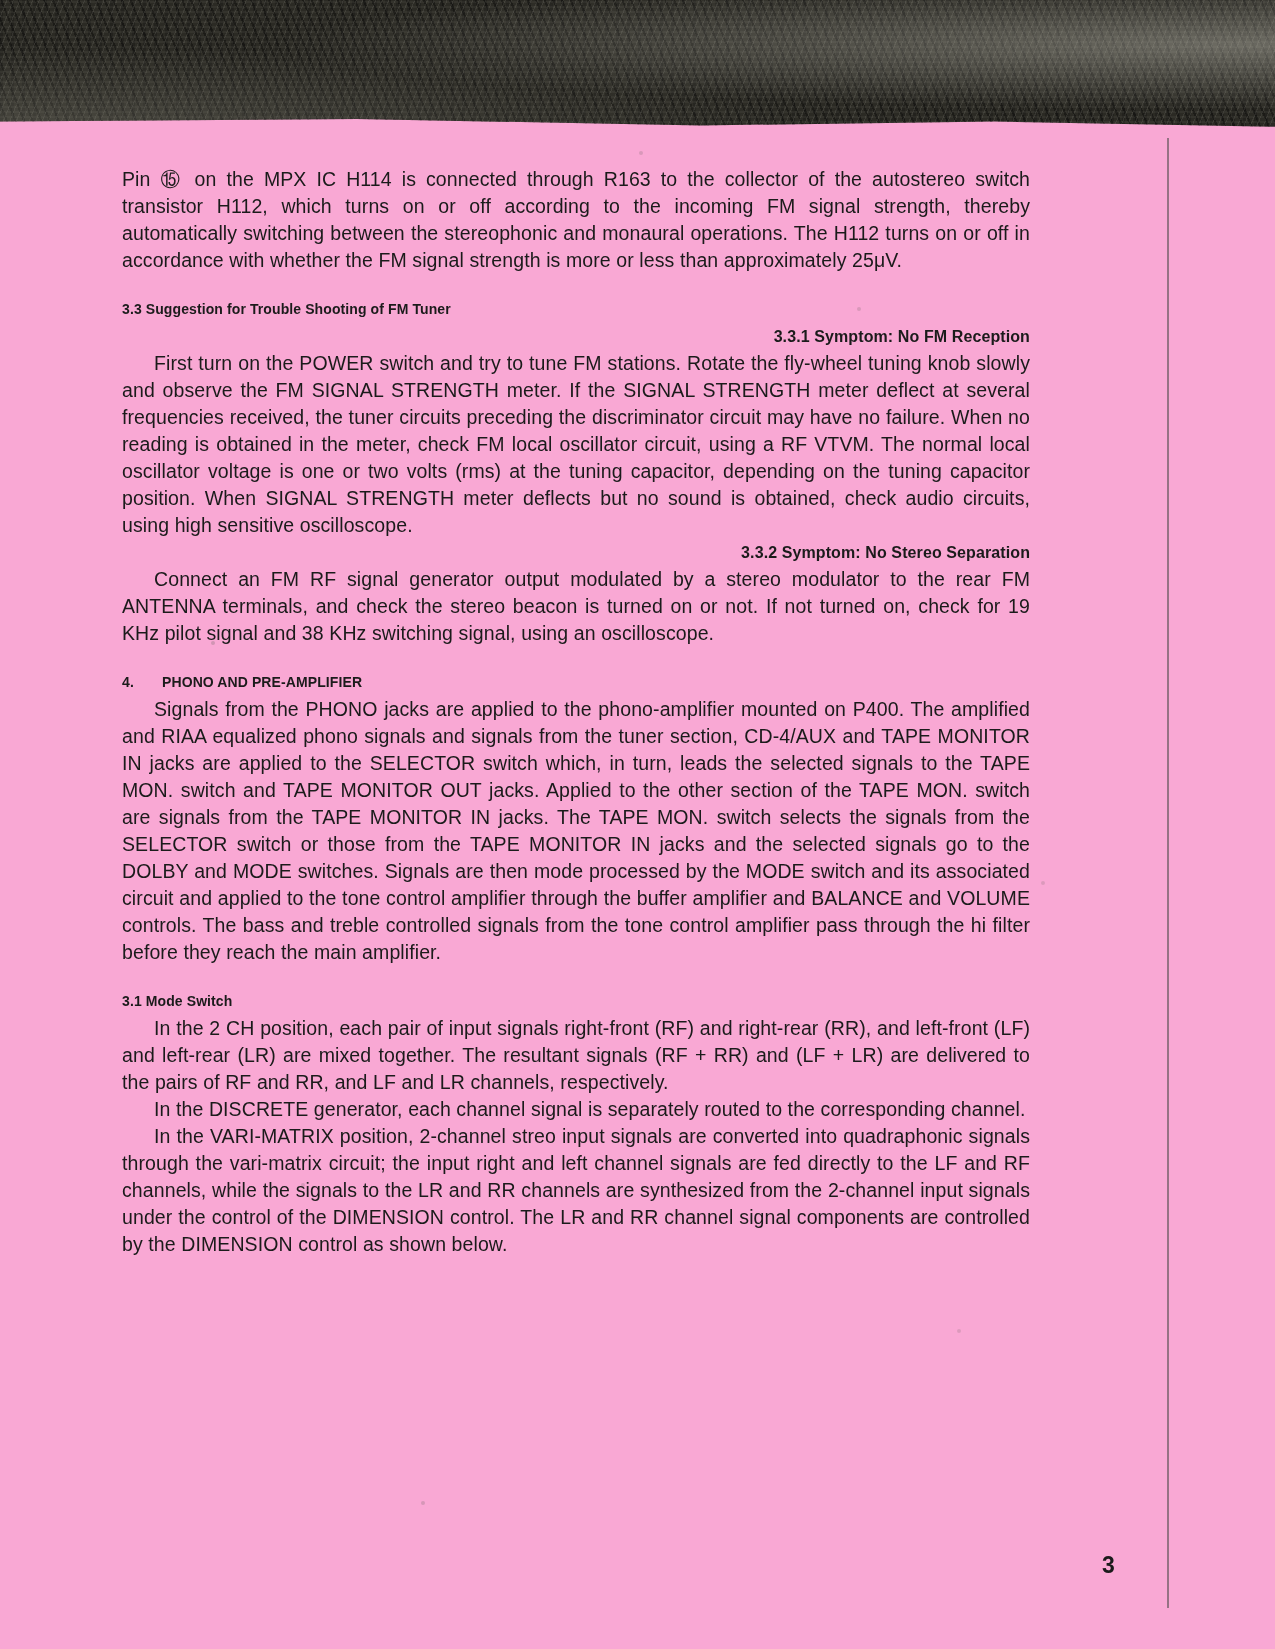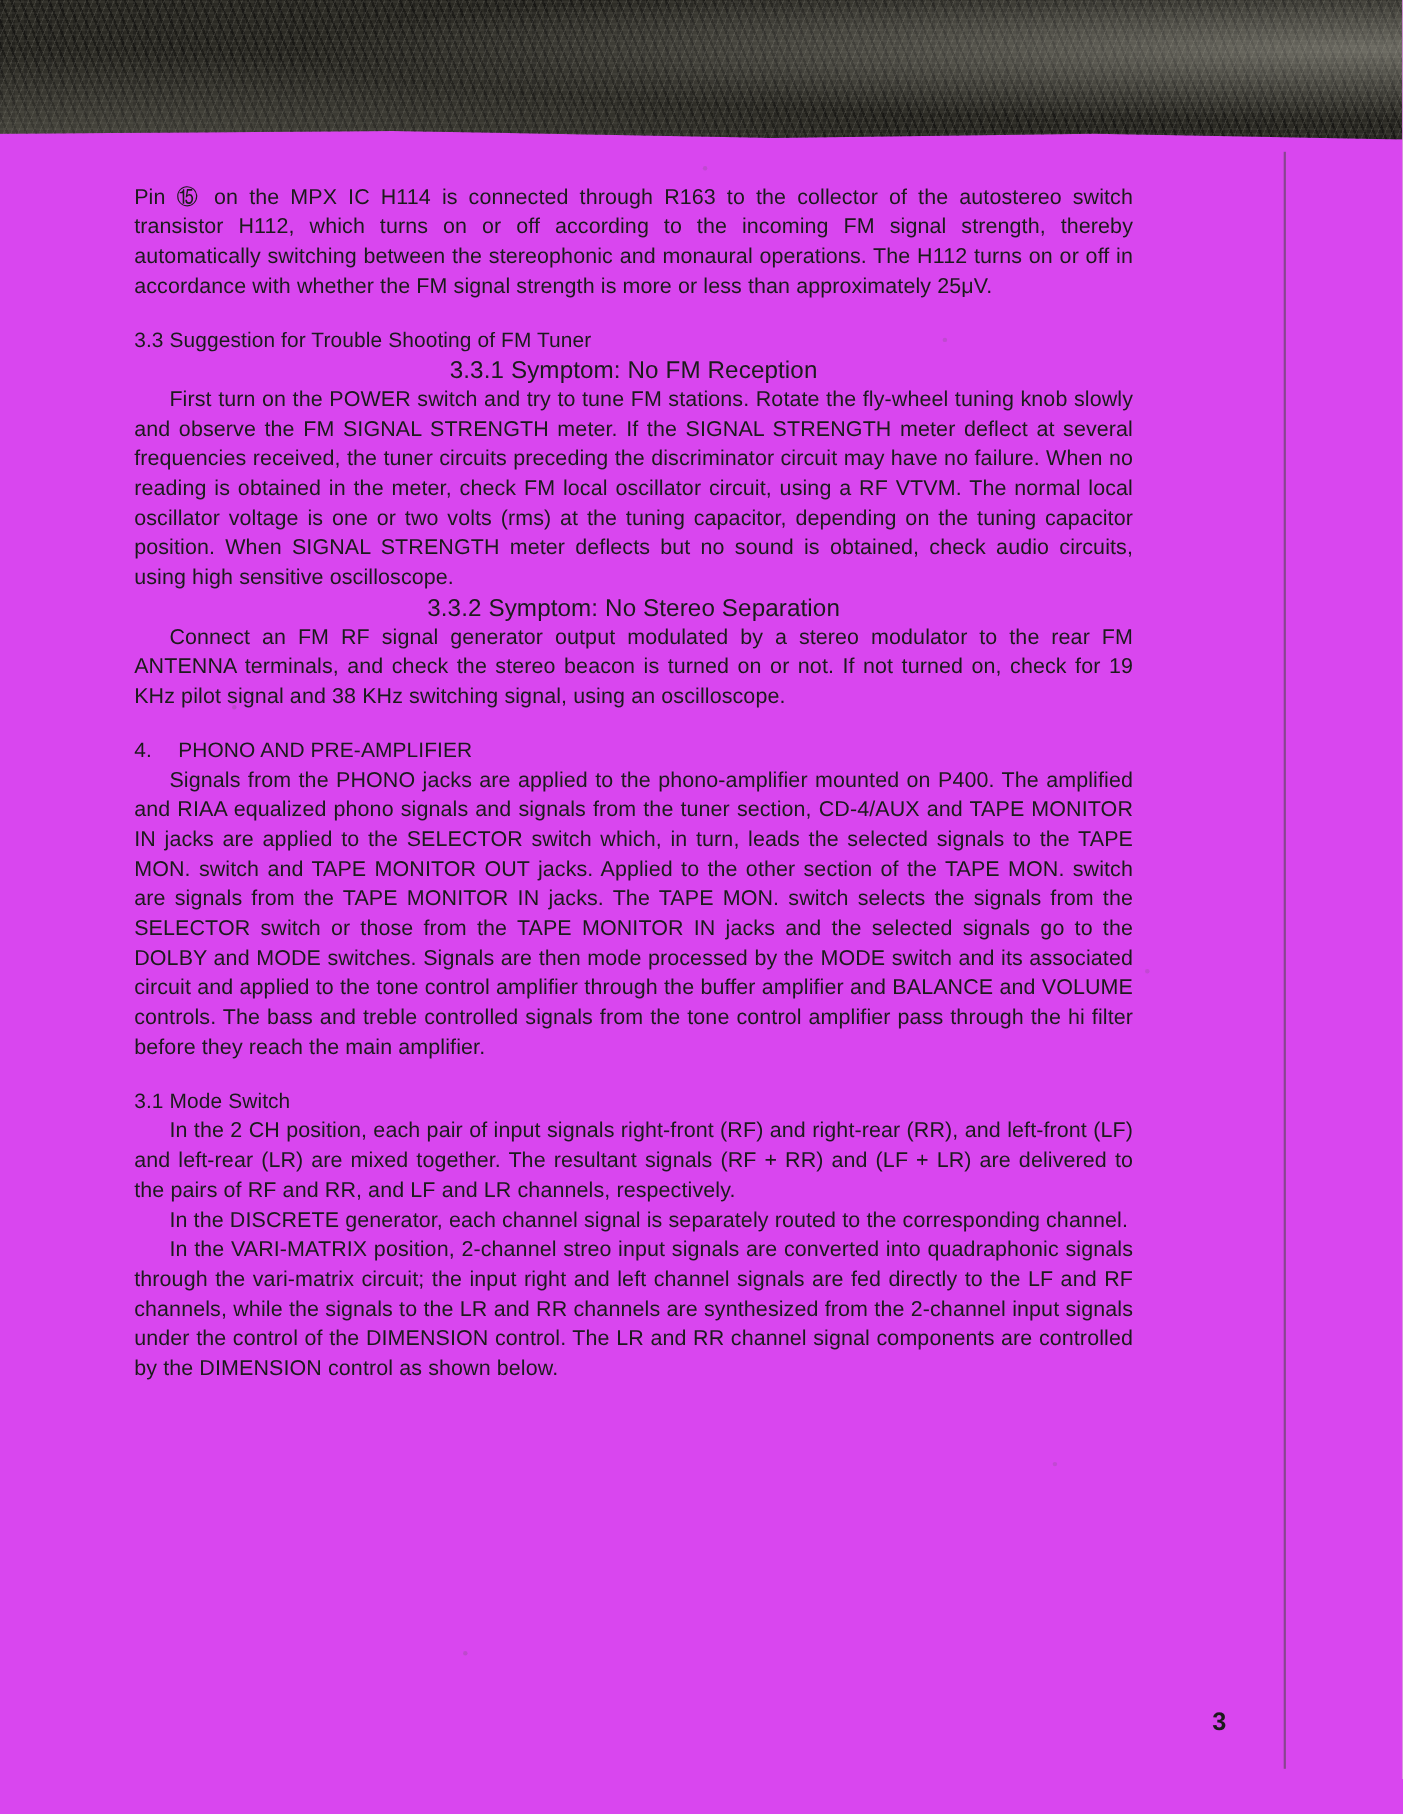--- a/index.html
+++ b/index.html
@@ -5,21 +5,21 @@
   html, body {
     margin: 0;
     padding: 0;
     background: #d8d8d4;
   }
   .page {
     position: relative;
     width: 1275px;
     height: 1649px;
     margin: 0 auto;
-    background: #d946ef;
+    background: #f9a8d4;
     overflow: hidden;
     font-family: "Liberation Sans", "DejaVu Sans", sans-serif;
     color: #1b1b1b;
   }
   
   .top-band {
     position: absolute;
     top: 0; left: 0;
     width: 1275px;
     height: 128px;
@@ -41,31 +41,31 @@
     font-size: 19.5px;
     line-height: 27px;
     text-align: justify;
     letter-spacing: 0.1px;
   }
   .para { margin: 0; }
   .indent { text-indent: 32px; }
   .gap { margin-top: 22px; }
   .heading {
     margin: 22px 0 0 0;
-    font-size: 19px;
+    font-size: 14px;
     line-height: 27px;
-    font-weight: normal;
+    font-weight: bold;
     text-align: left;
   }
   .subheading {
     margin: 0;
-    font-size: 22px;
+    font-size: 16px;
     line-height: 27px;
-    font-weight: normal;
-    text-align: center;
+    font-weight: bold;
+    text-align: right;
   }
   .heading .sec-num {
     display: inline-block;
     min-width: 40px;
   }
   .page-number {
     position: absolute;
     left: 1102px;
     top: 1552px;
     font-size: 23px;

